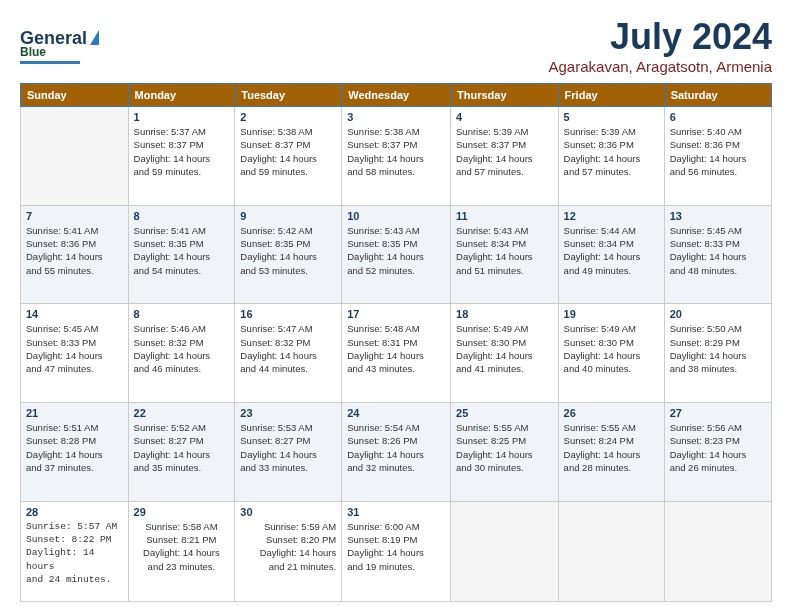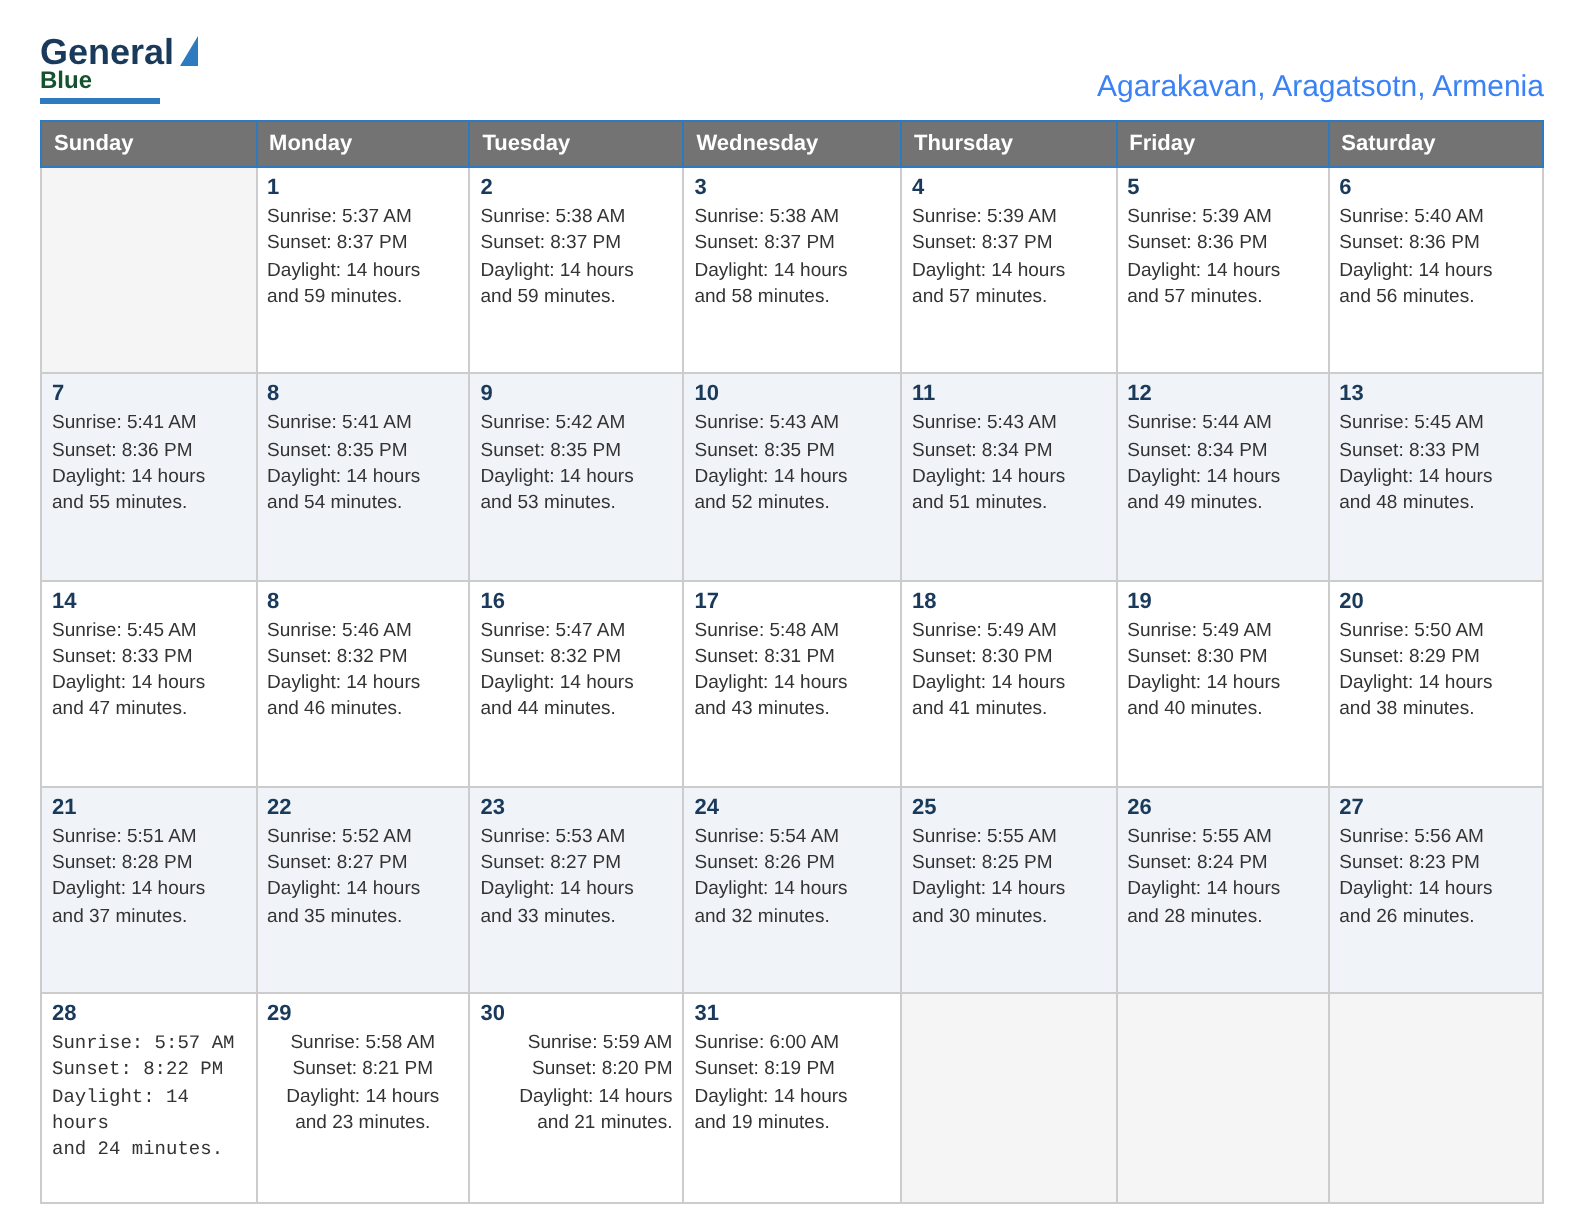--- a/index.html
+++ b/index.html
@@ -13,21 +13,21 @@
     .page {
       width: 792px;
       height: 612px;
       padding: 16px 20px 10px 20px;
       display: flex;
       flex-direction: column;
     }
     .header {
       display: flex;
       justify-content: space-between;
-      align-items: flex-end;
+      align-items: center;
       margin-bottom: 8px;
       gap: 33px;
     }
     .logo {
       display: flex;
       flex-direction: column;
       align-items: flex-start;
     }
     .logo-general { color: #1a3a5c; }
     .logo-blue { color: #2e7abf; }
@@ -40,31 +40,31 @@
     .title-area {
       text-align: right;
     }
     .main-title {
       font-size: 36px;
       font-weight: bold;
       color: #1a3a5c;
     }
     .subtitle {
       font-size: 15px;
-      color: #3b82f6;
+      color: #7f1d1d;
       font-weight: normal;
     }
     .calendar {
       width: 100%;
       border-collapse: collapse;
       flex: 1;
       font-size: 10px;
     }
     .calendar th {
-      background: #737373;
+      background: #a16207;
       color: #fff;
       text-align: left;
       padding: 5px 6px;
       font-size: 11px;
       font-weight: bold;
       border: 1px solid #2e7abf;
     }
     .calendar td {
       border: 1px solid #ccc;
       vertical-align: top;
@@ -101,20 +101,21 @@
       <div style="display:flex;align-items:center;">
         <span class="logo-general" style="font-size:18px;font-weight:bold;color:#1a3a5c;">General</span>
         <span style="display:inline-block;width:0;height:0;border-left:9px solid transparent;border-bottom:15px solid #2e7abf;margin-left:3px;margin-bottom:2px;"></span>
       </div>
       <div style="display:flex;align-items:center;margin-top:-4px;">
         <span class="logo-blue" style="font-size:12px;font-weight:bold;color:#14532d;">Blue</span>
       </div>
       <div class="logo-line"></div>
     </div>
     <div class="title-area">
+      <div class="main-title">July 2024</div>
       <div class="subtitle">Agarakavan, Aragatsotn, Armenia</div>
     </div>
   </div>
 
   <table class="calendar">
     <thead>
       <tr>
         <th>Sunday</th>
         <th>Monday</th>
         <th>Tuesday</th>

